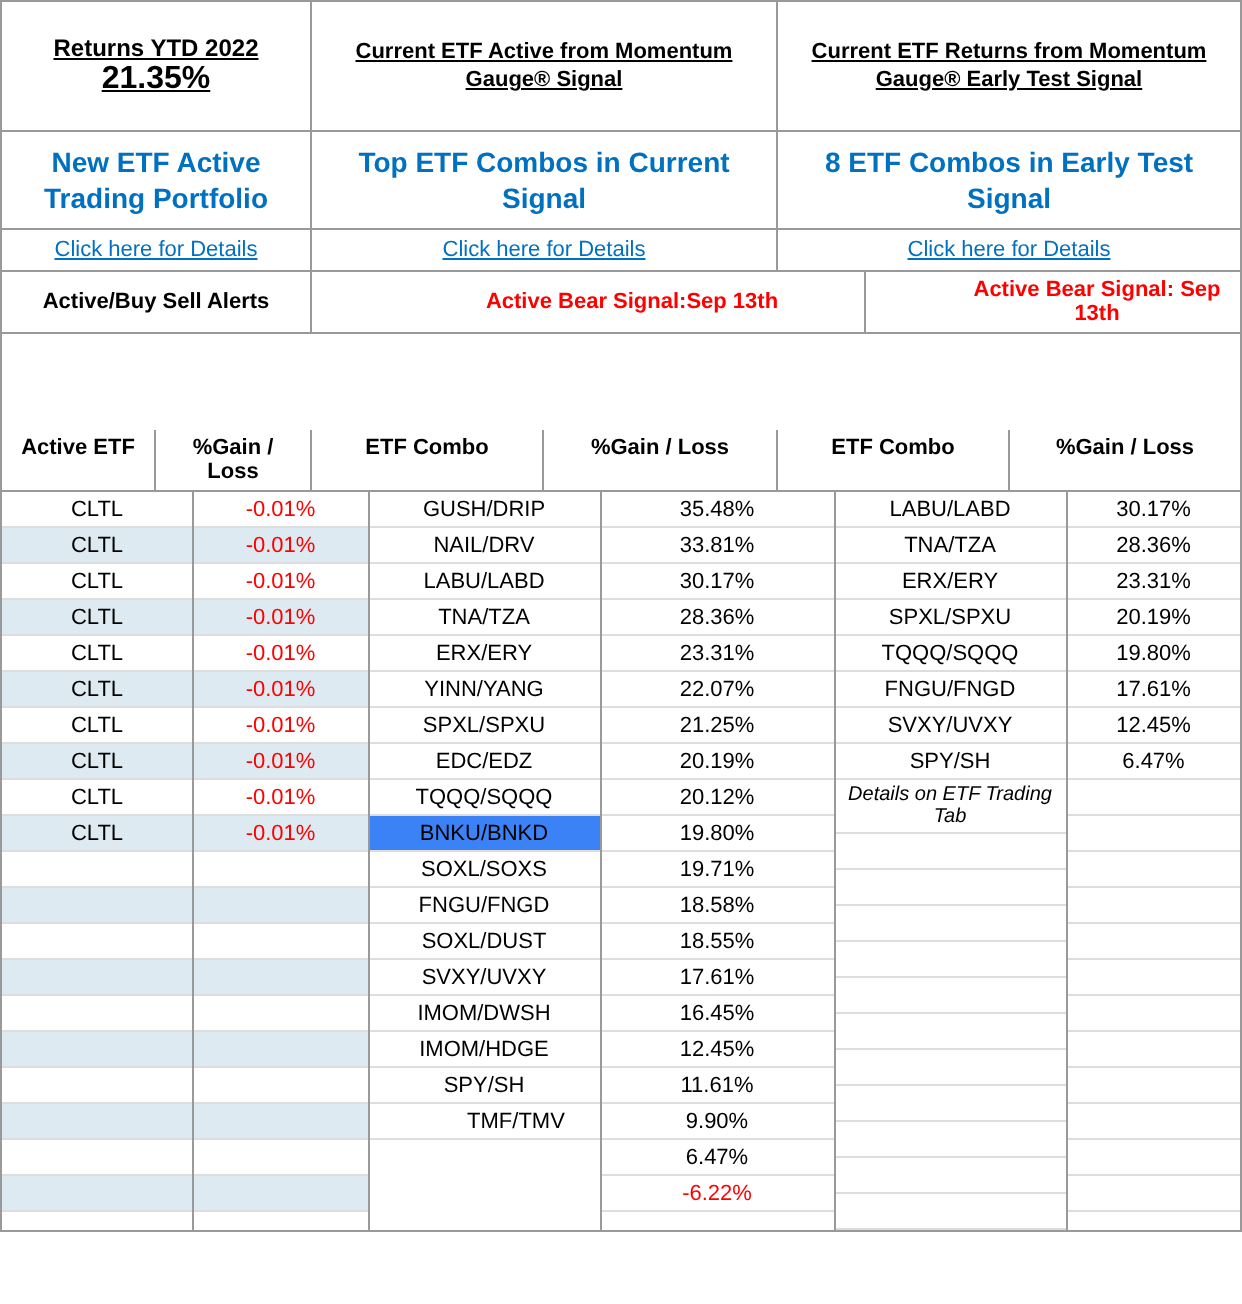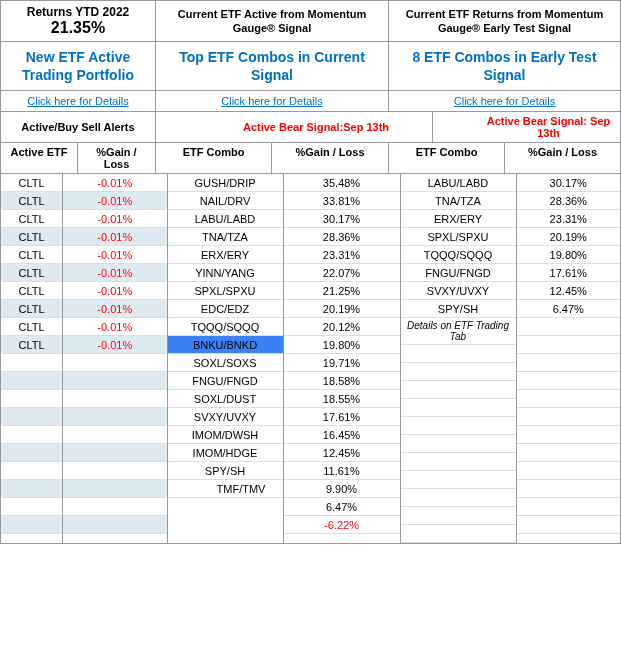--- a/index.html
+++ b/index.html
@@ -13,26 +13,27 @@
     }
 
     
     .header-row {
       display: flex;
       border-bottom: 1px solid #999;
     }
 
     .header-cell {
       border-right: 1px solid #999;
-      padding: 4px 6px;
+      padding: 16px 6px;
       display: flex;
       flex-direction: column;
       align-items: center;
       justify-content: center;
       text-align: center;
+      text-decoration: underline;
     }
     .header-cell:last-child { border-right: none; }
 
     .col-left { width: 155px; min-width: 155px; background: #fff; }
     .col-mid  { width: 233px; min-width: 233px; background: #fff; }
     .col-right { flex: 1; background: #fff; }
 
     .returns-label { font-size: 12px; font-weight: bold; color: #000; }
     .returns-value { font-size: 16px; font-weight: bold; color: #000; }
 
@@ -117,20 +118,21 @@
       display: flex;
       border-bottom: 1px solid #999;
     }
     .col-header-cell {
       border-right: 1px solid #999;
       padding: 3px 4px;
       text-align: center;
       font-weight: bold;
       font-size: 11px;
       background: #fff;
+      margin-top: 48px;
     }
     .col-header-cell:last-child { border-right: none; }
 
     
     .w-active-etf  { width: 77px; min-width: 77px; }
     .w-gain-loss-l { width: 78px; min-width: 78px; }
     .w-etf-combo   { width: 116px; min-width: 116px; }
     .w-gain-loss-m { width: 117px; min-width: 117px; }
     .w-etf-combo-r { width: 116px; min-width: 116px; }
     .w-gain-loss-r { flex: 1; }
@@ -146,21 +148,21 @@
       justify-content: center;
     }
 
     .data-cell:last-child { border-bottom: none; }
 
     
     .content-area {
       display: flex;
     }
 
-    .left-sub { width: 62px; border-right: 1px solid #999; }
+    .left-sub { width: 96px; border-right: 1px solid #999; }
     .right-sub { flex: 1; }
 
     .mid-left-sub { width: 116px; border-right: 1px solid #999; }
     .mid-right-sub { flex: 1; }
 
     .right-left-sub { width: 116px; border-right: 1px solid #999; }
     .right-right-sub { flex: 1; }
   </style>
 </head>
 <body>

